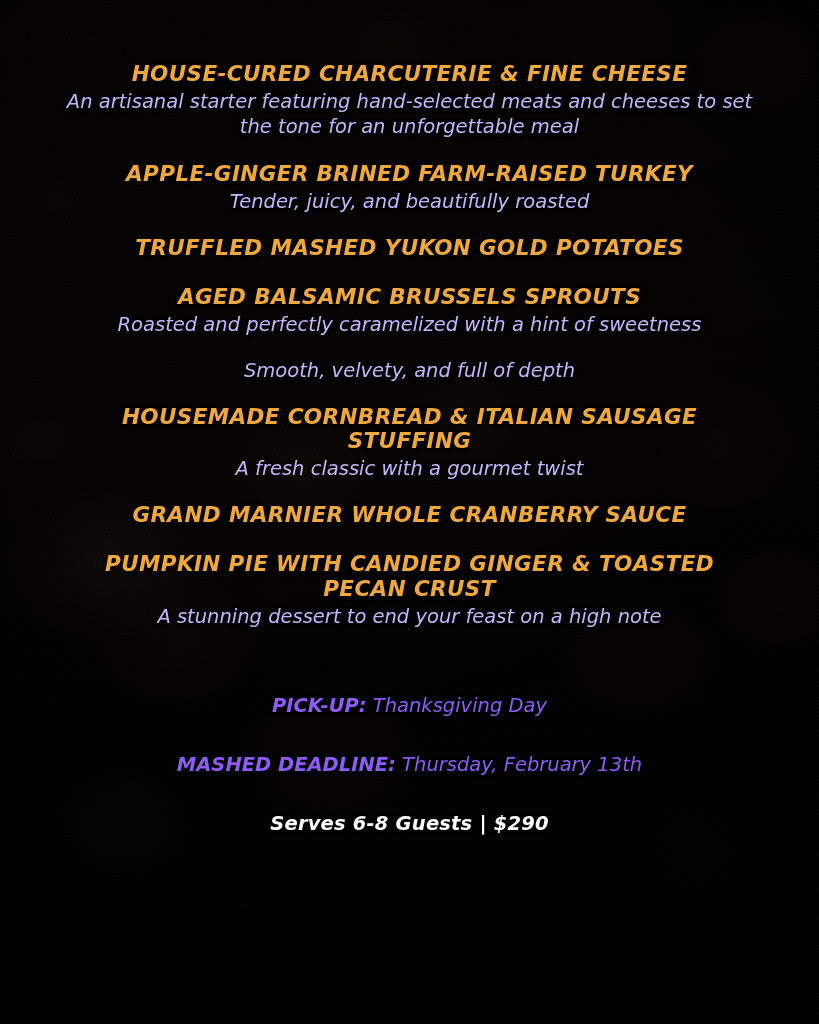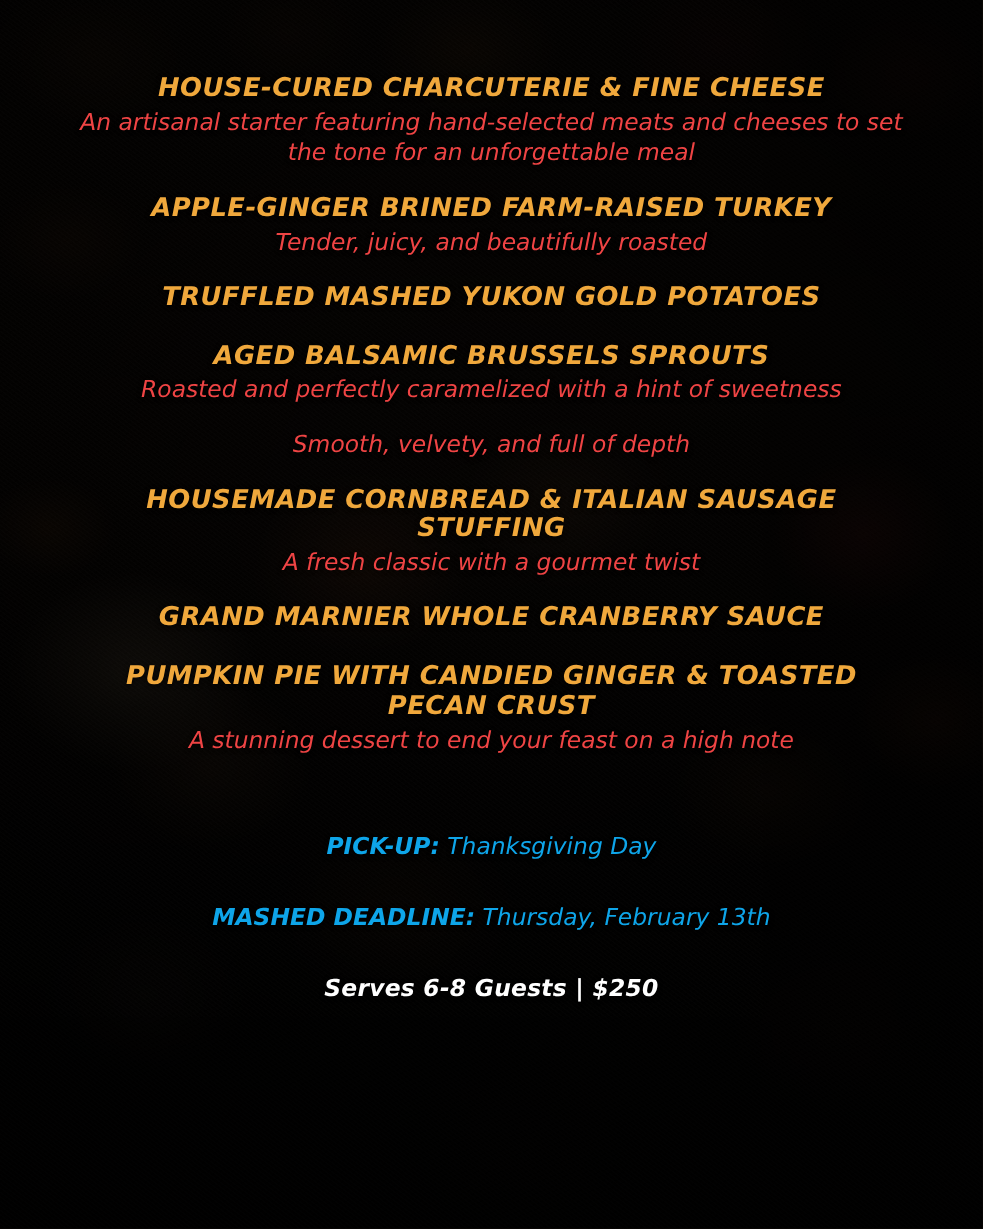--- a/index.html
+++ b/index.html
@@ -81,31 +81,31 @@
     text-shadow:0 1px 4px rgba(0,0,0,.85);
     margin-bottom:3px;
     padding:0 4px;
   }
   .course-desc {
     font-family:"DejaVu Sans", sans-serif;
     font-style:italic;
     font-weight:normal;
     font-size:19.5px;
     line-height:1.28;
-    color:#ef4444;
+    color:#c4b5fd;
     text-shadow:0 1px 4px rgba(0,0,0,.85);
     padding:0 6px;
   }
 
   .footer { margin-top:42px; width:100%; }
   .footer-line {
     font-family:"DejaVu Sans", sans-serif;
     font-style:italic;
     font-size:19.5px;
-    color:#0ea5e9;
+    color:#8b5cf6;
     text-shadow:0 1px 4px rgba(0,0,0,.85);
     margin-bottom:34px;
     line-height:1.3;
   }
   .footer-line:last-child { margin-bottom:0; }
   .footer-line .lbl { font-weight:bold; }
   .footer-line .val { font-weight:normal; }
   .serves {
     font-family:"DejaVu Sans", sans-serif;
     font-style:italic;
@@ -165,17 +165,17 @@
 
     <div class="footer">
       <div class="footer-line">
         <span class="lbl">PICK-UP:</span>
         <span class="val">Thanksgiving Day</span>
       </div>
       <div class="footer-line">
         <span class="lbl">MASHED DEADLINE:</span>
         <span class="val">Thursday, February 13th</span>
       </div>
-      <div class="serves">Serves 6-8 Guests  |  $250</div>
+      <div class="serves">Serves 6-8 Guests  |  $290</div>
     </div>
 
   </div>
 </div>
 
 </body></html>

